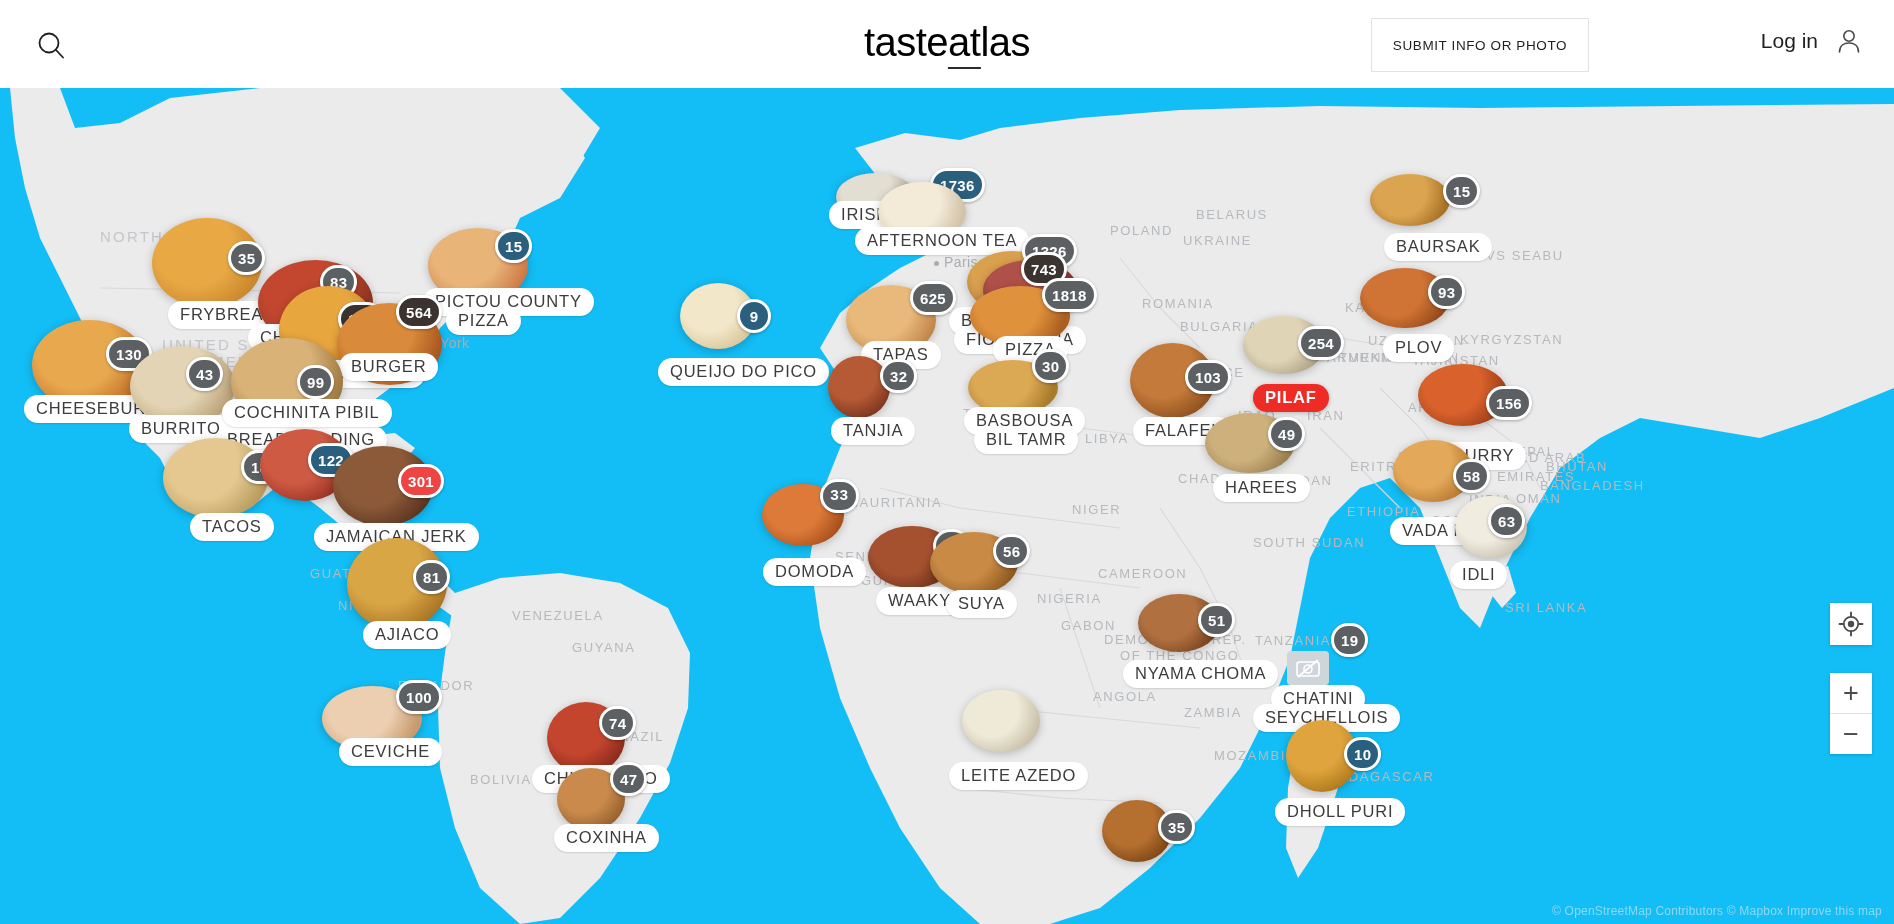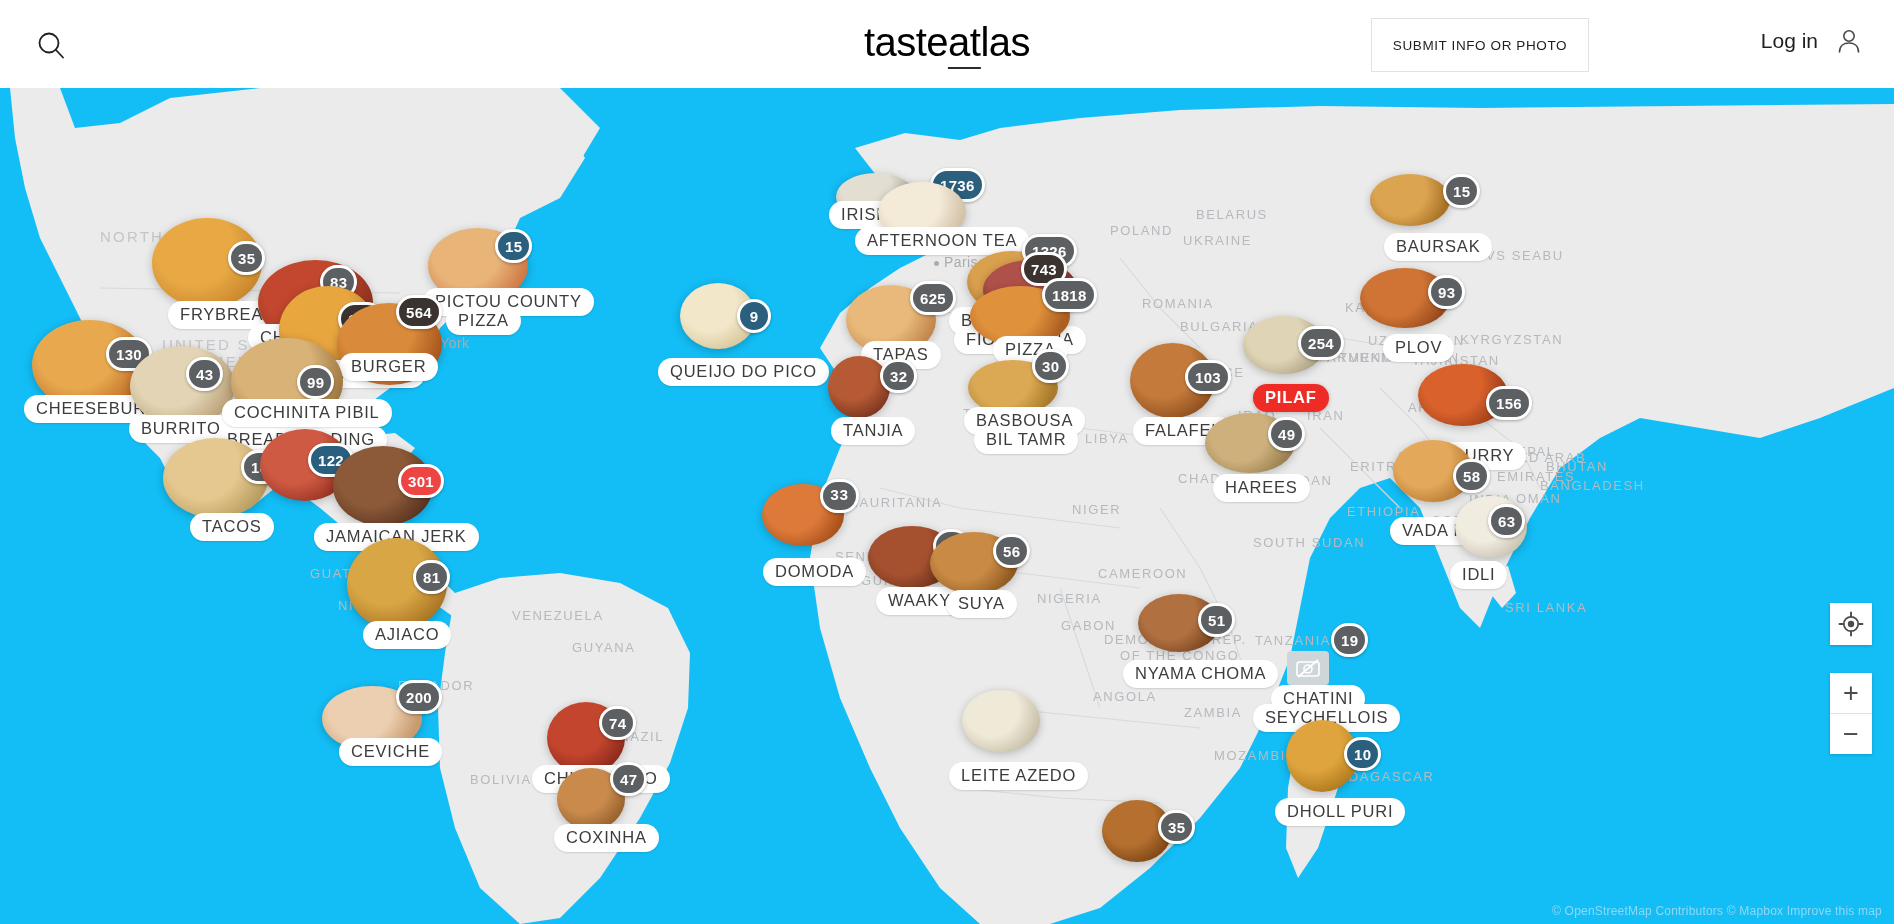--- a/index.html
+++ b/index.html
@@ -384,21 +384,21 @@
         <div class="badge slate" style="left: 398px; top: 376px;">301</div>
         <div class="pill" style="left: 314px; top: 435px;">JAMAICAN JERK</div>
       </div>
       <div class="marker">
         <div class="food" style="left: 347px; top: 450px; width: 100px; height: 92px; background: radial-gradient(circle at 38% 32%, rgb(217, 166, 69) 0%, rgb(217, 166, 69) 42%, rgb(168, 115, 35) 78%, rgb(168, 115, 35) 100%);"></div>
         <div class="badge" style="left: 413px; top: 472px;">81</div>
         <div class="pill" style="left: 363px; top: 533px;">AJIACO</div>
       </div>
       <div class="marker">
         <div class="food" style="left: 322px; top: 598px; width: 100px; height: 65px; background: radial-gradient(circle at 38% 32%, rgb(236, 207, 176) 0%, rgb(236, 207, 176) 42%, rgb(200, 154, 110) 78%, rgb(200, 154, 110) 100%);"></div>
-        <div class="badge" style="left: 396px; top: 592px;">200</div>
+        <div class="badge" style="left: 396px; top: 592px;">100</div>
         <div class="pill" style="left: 339px; top: 650px;">CEVICHE</div>
       </div>
       <div class="marker">
         <div class="food" style="left: 547px; top: 614px; width: 78px; height: 72px; background: radial-gradient(circle at 38% 32%, rgb(196, 69, 46) 0%, rgb(196, 69, 46) 42%, rgb(138, 42, 27) 78%, rgb(138, 42, 27) 100%);"></div>
         <div class="badge" style="left: 599px; top: 618px;">74</div>
         <div class="pill" style="left: 532px; top: 677px;">CHURRASCO</div>
       </div>
       <div class="marker">
         <div class="food" style="left: 557px; top: 680px; width: 68px; height: 62px; background: radial-gradient(circle at 38% 32%, rgb(201, 138, 76) 0%, rgb(201, 138, 76) 42%, rgb(149, 96, 44) 78%, rgb(149, 96, 44) 100%);"></div>
         <div class="badge" style="left: 610px; top: 674px;">47</div>

